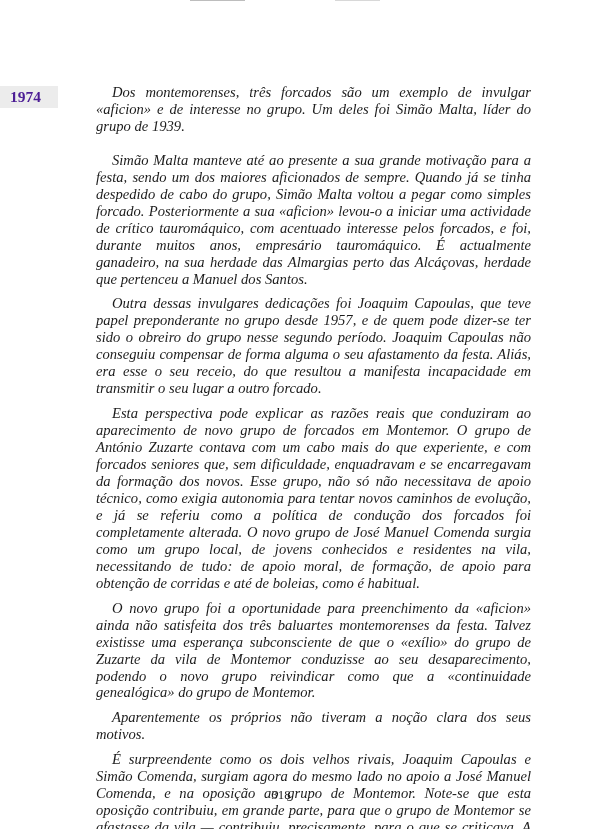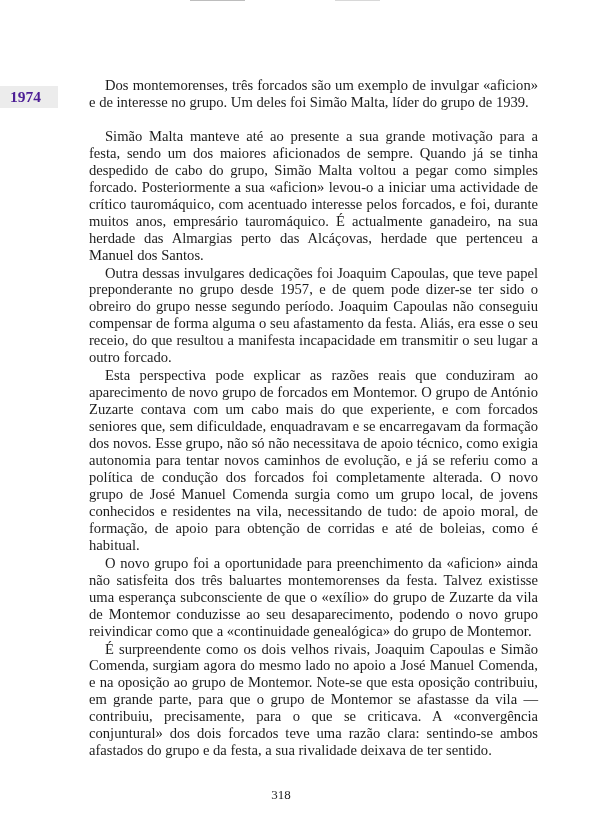--- a/index.html
+++ b/index.html
@@ -1,34 +1,35 @@
 <!DOCTYPE html>
 <html><head>
 <meta charset="utf-8">
 <style>
   html, body { margin: 0; padding: 0; background: #ffffff; }
   body { width: 600px; height: 829px; position: relative; overflow: hidden; font-family: "Liberation Serif", serif; color: #1c1c1c; }
   .top-mark { position: absolute; top: 0; left: 190px; width: 55px; height: 1px; background: #bdbdbd; }
   .top-mark2 { position: absolute; top: 0; left: 335px; width: 45px; height: 1px; background: #d8d8d8; }
   .year-box { position: absolute; left: 0; top: 86px; width: 48px; height: 22px; background: #ececec; font-weight: bold; font-size: 15.5px; line-height: 22px; padding-left: 10px; color: #4c1d95; }
   .body-text { position: absolute; left: 88px; top: 76px; width: 451px; font-size: 14.6px; line-height: 16.95px; text-align: justify; }
-  .para { margin: 1px; text-indent: 16px; }
+  .para { margin: 8px; text-indent: 16px; font-style: italic; }
   .para.gap { margin-top: 17px; }
   .page-number { position: absolute; top: 787px; left: 0; width: 548px; text-align: center; font-size: 13px; padding-left: 14px; box-sizing: border-box; }
 </style>
 </head>
 <body>
 
 <div class="top-mark"></div>
 <div class="top-mark2"></div>
 
 <div class="year-box">1974</div>
 
 <div class="body-text">
   <p class="para">Dos montemorenses, três forcados são um exemplo de invulgar «aficion» e de interesse no grupo. Um deles foi Simão Malta, líder do grupo de 1939.</p>
   <p class="para gap">Simão Malta manteve até ao presente a sua grande motivação para a festa, sendo um dos maiores aficionados de sempre. Quando já se tinha despedido de cabo do grupo, Simão Malta voltou a pegar como simples forcado. Posteriormente a sua «aficion» levou-o a iniciar uma actividade de crítico tauromáquico, com acentuado interesse pelos forcados, e foi, durante muitos anos, empresário tauromáquico. É actualmente ganadeiro, na sua herdade das Almargias perto das Alcáçovas, herdade que pertenceu a Manuel dos Santos.</p>
   <p class="para">Outra dessas invulgares dedicações foi Joaquim Capoulas, que teve papel preponderante no grupo desde 1957, e de quem pode dizer-se ter sido o obreiro do grupo nesse segundo período. Joaquim Capoulas não conseguiu compensar de forma alguma o seu afastamento da festa. Aliás, era esse o seu receio, do que resultou a manifesta incapacidade em transmitir o seu lugar a outro forcado.</p>
   <p class="para">Esta perspectiva pode explicar as razões reais que conduziram ao aparecimento de novo grupo de forcados em Montemor. O grupo de António Zuzarte contava com um cabo mais do que experiente, e com forcados seniores que, sem dificuldade, enquadravam e se encarregavam da formação dos novos. Esse grupo, não só não necessitava de apoio técnico, como exigia autonomia para tentar novos caminhos de evolução, e já se referiu como a política de condução dos forcados foi completamente alterada. O novo grupo de José Manuel Comenda surgia como um grupo local, de jovens conhecidos e residentes na vila, necessitando de tudo: de apoio moral, de formação, de apoio para obtenção de corridas e até de boleias, como é habitual.</p>
   <p class="para">O novo grupo foi a oportunidade para preenchimento da «aficion» ainda não satisfeita dos três baluartes montemorenses da festa. Talvez existisse uma esperança subconsciente de que o «exílio» do grupo de Zuzarte da vila de Montemor conduzisse ao seu desaparecimento, podendo o novo grupo reivindicar como que a «continuidade genealógica» do grupo de Montemor.</p>
+  <p class="para">Aparentemente os próprios não tiveram a noção clara dos seus motivos.</p>
   <p class="para">É surpreendente como os dois velhos rivais, Joaquim Capoulas e Simão Comenda, surgiam agora do mesmo lado no apoio a José Manuel Comenda, e na oposição ao grupo de Montemor. Note-se que esta oposição contribuiu, em grande parte, para que o grupo de Montemor se afastasse da vila — contribuiu, precisamente, para o que se criticava. A «convergência conjuntural» dos dois forcados teve uma razão clara: sentindo-se ambos afastados do grupo e da festa, a sua rivalidade deixava de ter sentido.</p>
 </div>
 
 <div class="page-number">318</div>
 
 </body></html>

